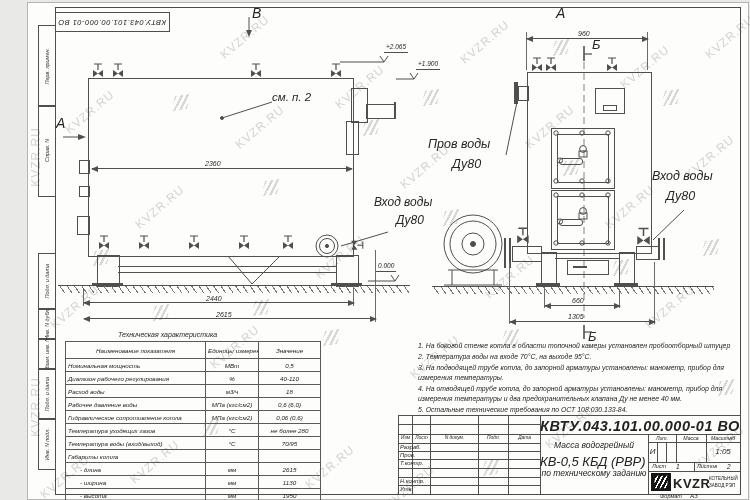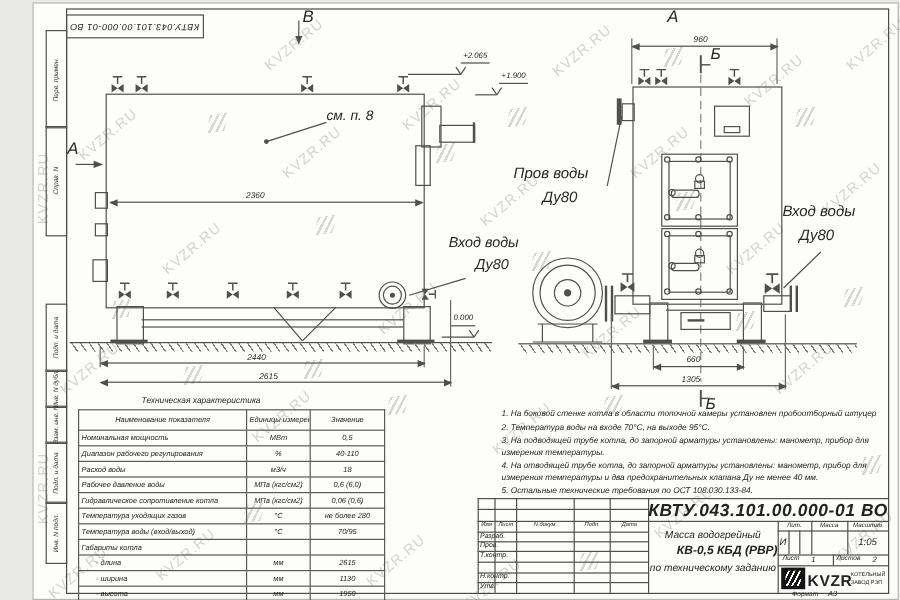--- a/index.html
+++ b/index.html
@@ -135,21 +135,21 @@
   <div class="box" style="left:336px;top:255px;width:21px;height:30px;"></div>
   <div class="ln" style="left:118px;top:266px;width:218px;height:1px;"></div>
   <div class="ln" style="left:118px;top:272px;width:218px;height:1px;"></div>
   <div class="ln" style="left:92px;top:283px;width:31px;height:3px;"></div>
   <div class="ln" style="left:331px;top:283px;width:31px;height:3px;"></div>
   <div class="ln" style="left:58px;top:285px;width:352px;height:1px;"></div>
   <div class="hatch" style="left:58px;top:286px;width:352px;"></div>
 
   <span class="txt" style="left:56px;top:116px;font-size:14px;">А</span>
   <span class="txt" style="left:252px;top:6px;font-size:14px;">В</span>
-  <span class="txt calloutL" style="left:272px;top:92px;font-size:11.5px;">см. п. 8</span>
+  <span class="txt calloutL" style="left:272px;top:92px;font-size:11.5px;">см. п. 2</span>
 
   <div class="dim" style="left:92px;top:168px;width:260px;"></div>
   <span class="txt dtxt" style="left:205px;top:160px;">2360</span>
 
   <div class="ext" style="left:83px;top:288px;height:18px;"></div>
   <div class="ext" style="left:353px;top:288px;height:18px;"></div>
   <div class="dim" style="left:84px;top:302px;width:270px;"></div>
   <span class="txt dtxt" style="left:206px;top:295px;">2440</span>
 
   <div class="ext" style="left:375px;top:250px;height:72px;"></div>
@@ -447,21 +447,21 @@
     <span class="tb-txt" style="left:479px;top:436px;width:29px;text-align:center;font-size:4.8px;">Подп.</span>
     <span class="tb-txt" style="left:509px;top:436px;width:31px;text-align:center;font-size:4.8px;">Дата</span>
 
     <span class="tb-txt" style="left:400px;top:444.5px;font-size:5.8px;">Разраб.</span>
     <span class="tb-txt" style="left:400px;top:452.5px;font-size:5.8px;">Пров.</span>
     <span class="tb-txt" style="left:400px;top:460.5px;font-size:5.8px;">Т.контр.</span>
     <span class="tb-txt" style="left:400px;top:478.5px;font-size:5.8px;">Н.контр.</span>
     <span class="tb-txt" style="left:400px;top:486.5px;font-size:5.8px;">Утв.</span>
 
     <span class="tb-txt" style="left:540px;top:441px;width:108px;text-align:center;font-size:8.5px;">Масса водогрейный</span>
-    <span class="tb-txt" style="left:540px;top:455px;width:108px;text-align:right;font-size:10px;font-weight:bold;">КВ-0,5 КБД (РВР)</span>
+    <span class="tb-txt" style="left:540px;top:455px;width:108px;text-align:left;font-size:13px;">КВ-0,5 КБД (РВР)</span>
     <span class="tb-txt" style="left:540px;top:469px;width:108px;text-align:center;font-size:8.5px;">по техническому заданию</span>
 
     <span class="tb-txt" style="left:648px;top:436px;width:28px;text-align:center;font-size:5.2px;">Лит.</span>
     <span class="tb-txt" style="left:676px;top:436px;width:30px;text-align:center;font-size:5.2px;">Масса</span>
     <span class="tb-txt" style="left:706px;top:436px;width:34px;text-align:center;font-size:5.2px;">Масштаб</span>
     <span class="tb-txt" style="left:648px;top:448px;width:9px;text-align:center;font-size:8px;">И</span>
     <span class="tb-txt" style="left:706px;top:448px;width:34px;text-align:center;font-size:8px;">1:05</span>
     <span class="tb-txt" style="left:652px;top:464px;font-size:5.5px;">Лист</span>
     <span class="tb-txt" style="left:676px;top:464px;font-size:6.5px;">1</span>
     <span class="tb-txt" style="left:697px;top:464px;font-size:5.5px;">Листов</span>

